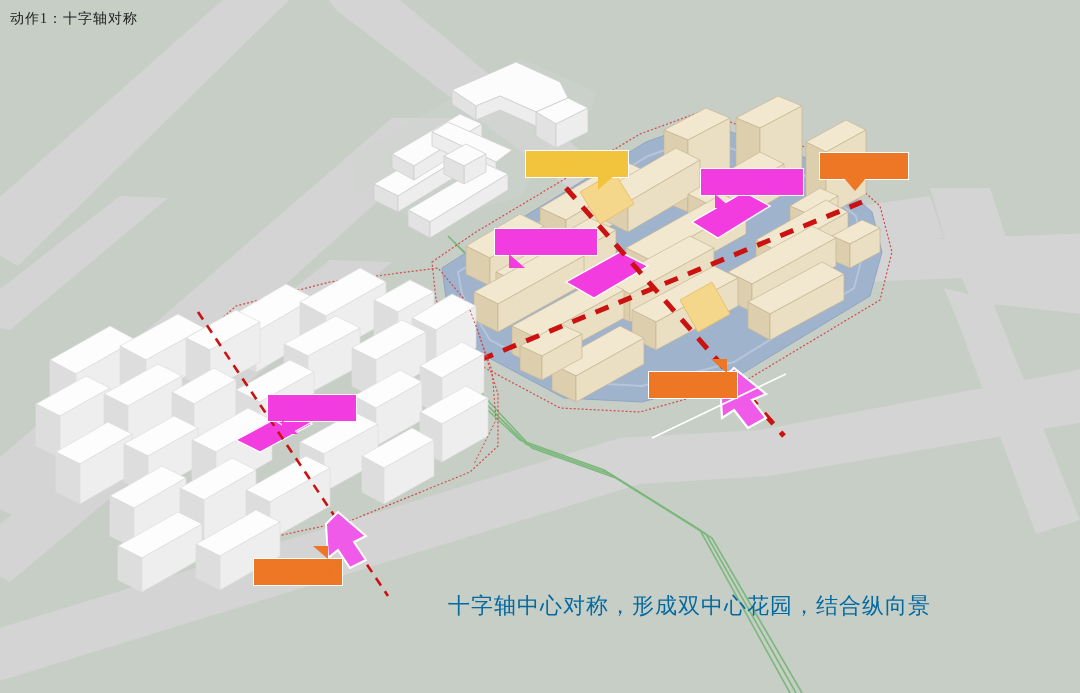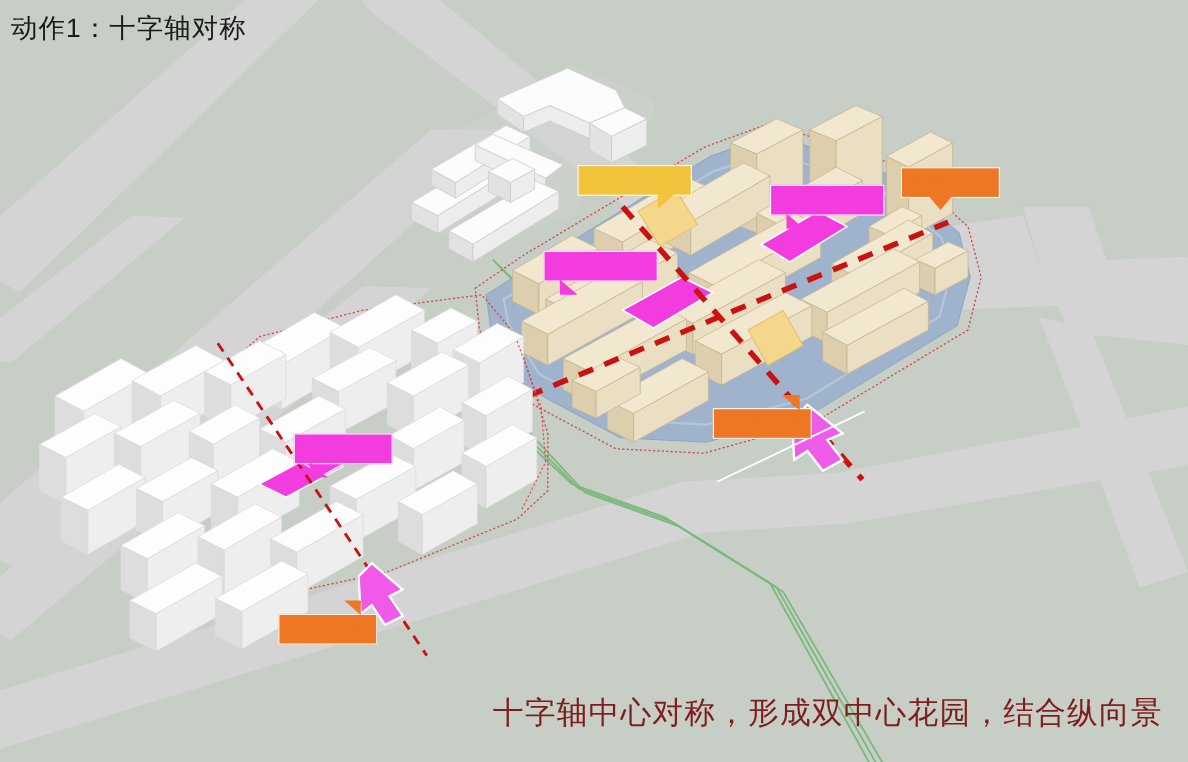--- a/index.html
+++ b/index.html
@@ -48,28 +48,28 @@
     border-width:13px 11px 0 11px;
     border-color:currentColor transparent transparent transparent;
   }
   .cpink{color:#f23ce0;}
   .cyellow{color:#f2c33c;}
   .corange{color:#ed7724;}
 
   
   #title{
     position:absolute;left:10px;top:10px;
-    font-size:24px;color:#1a1a1a;letter-spacing:1px;
-    font-family:Liberation Sans, sans-serif;
+    font-size:14px;color:#1a1a1a;letter-spacing:1px;
+    font-family:Liberation Serif, serif;
     z-index:60;white-space:nowrap;
   }
   #caption{
     position:absolute;left:448px;top:591px;width:600px;
-    font-size:28px;color:#7f1d1d;line-height:1.35;
-    letter-spacing:1px;z-index:60;margin-top:38px;
+    font-size:22px;color:#0369a1;line-height:1.35;
+    letter-spacing:1px;z-index:60;
   }
   #caption div{white-space:nowrap;}
 </style>
 </head>
 <body>
 
 <div id="stage">
 
   <svg id="scene" viewBox="0 0 1080 693">
     <defs>

